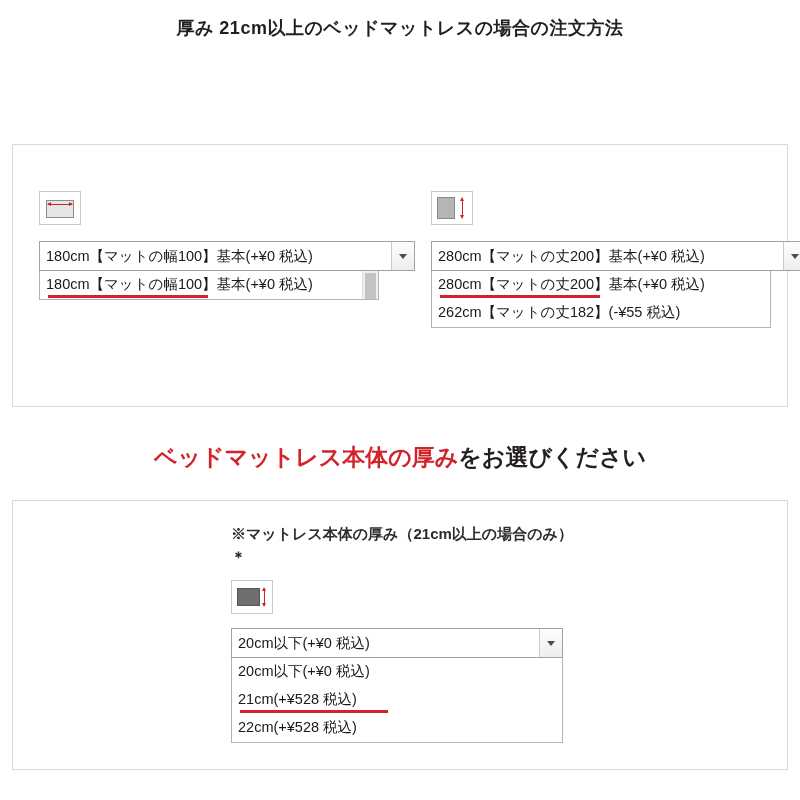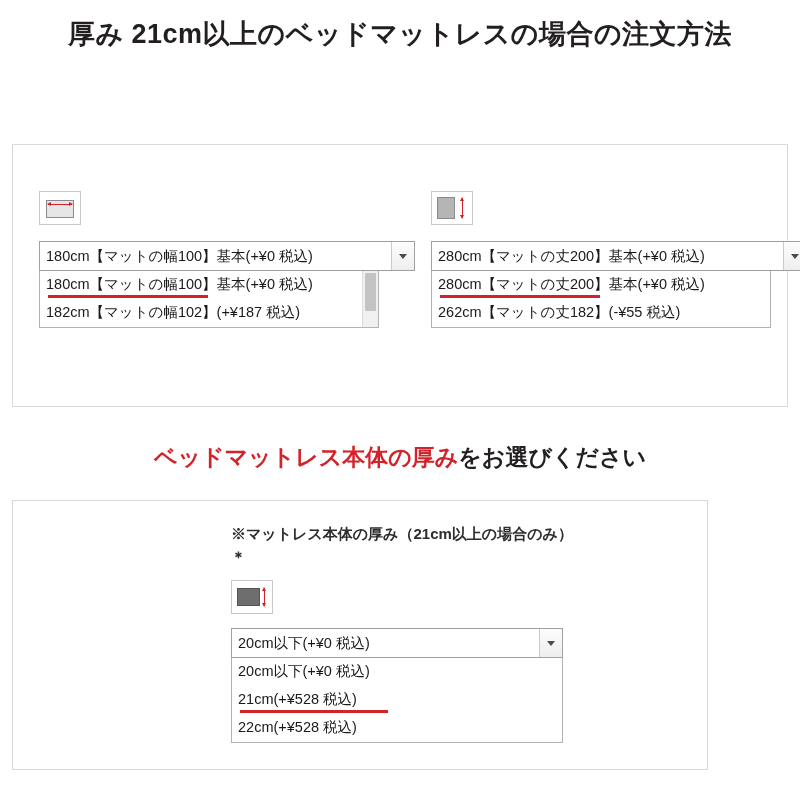--- a/index.html
+++ b/index.html
@@ -16,21 +16,21 @@
   }
   .page {
     position: relative;
     width: 800px;
     height: 800px;
   }
 
   
   .main-title {
     text-align: center;
-    font-size: 27px;
+    font-size: 18px;
     font-weight: bold;
     letter-spacing: 0.5px;
     padding-top: 18px;
     line-height: 1.2;
   }
   .sub-title {
     text-align: center;
     font-size: 21px;
     font-weight: bold;
     line-height: 1.55;
@@ -51,21 +51,21 @@
     position: absolute;
     left: 12px;
     top: 144px;
     width: 776px;
     height: 263px;
   }
   .panel-two {
     position: absolute;
     left: 12px;
     top: 500px;
-    width: 696px;
+    width: 776px;
     height: 270px;
   }
 
   
   .field {
     position: absolute;
   }
   .field-label {
     font-size: 15px;
     font-weight: bold;
@@ -347,21 +347,20 @@
       <div class="select-wrap">
         <div class="select-box">
           <div class="select-value">180cm【マットの幅100】基本(+¥0 税込)</div>
           <div class="select-arrow">
               <span></span>
             </div>
         </div>
 
         <div class="dropdown">
           <div class="opt underline">180cm【マットの幅100】基本(+¥0 税込)</div>
-          <div class="opt">182cm【マットの幅102】(+¥187 税込)</div>
           <div class="scrollbar">
               <div class="thumbbar"></div>
             </div>
         </div>
       </div>
     </div>
 
     <div class="field" id="field-length">
 
       <div class="thumb len-icon">

